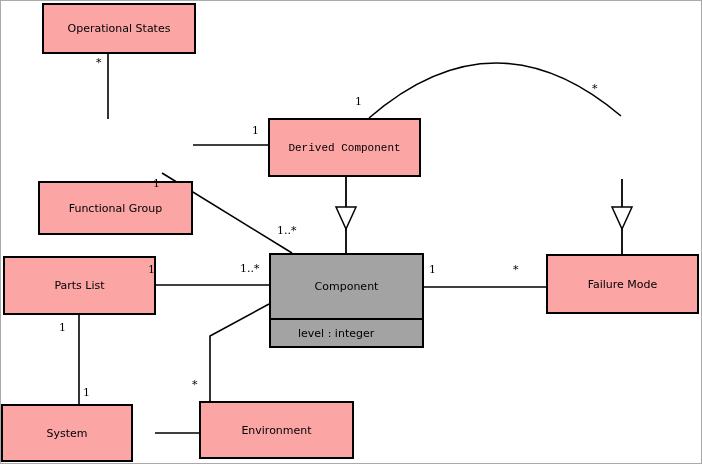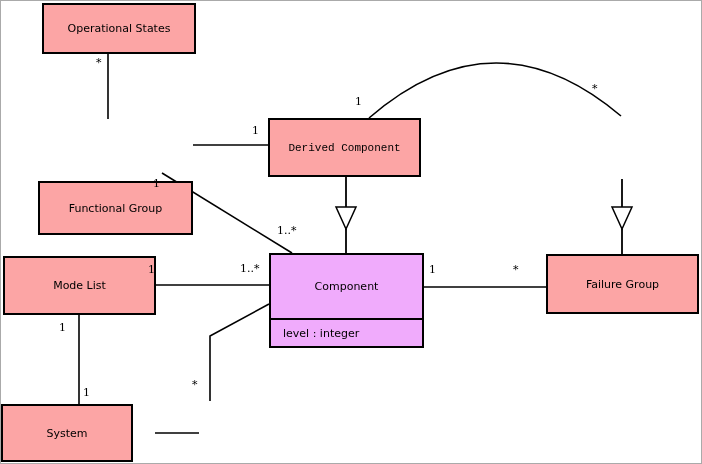--- a/index.html
+++ b/index.html
@@ -27,40 +27,40 @@
     align-items: center;
     justify-content: center;
     text-align: center;
     font: 11px "DejaVu Sans", sans-serif;
     color: #000000;
     z-index: 2;
   }
   .cls-compart {
     position: absolute;
     box-sizing: border-box;
-    background: #f0abfc;
+    background: #a3a3a3;
     border: 2px solid #000000;
     display: flex;
     flex-direction: column;
     font: 11px "DejaVu Sans", sans-serif;
     color: #000000;
     z-index: 2;
   }
   .cls-name {
     flex: 1;
     display: flex;
     align-items: center;
     justify-content: center;
   }
   .cls-attr {
     border-top: 2px solid #000000;
     height: 26px;
     display: flex;
     align-items: center;
-    padding-left: 12px;
+    padding-left: 27px;
   }
   .mult {
     position: absolute;
     font: 11px "DejaVu Serif", serif;
     line-height: 1;
     color: #000000;
     z-index: 3;
     white-space: nowrap;
   }
 </style>
@@ -105,36 +105,39 @@
   <div class="cls" style="left:37px; top:134px; width:155px; height:54px;margin-top:46px;">
     <span>Functional Group</span>
   </div>
 
   <div class="cls" style="left:267px; top:117px; width:153px; height:59px;font-family:Liberation Mono, monospace;">
     <span>Derived Component</span>
   </div>
 
 
   <div class="cls" style="left:2px; top:255px; width:153px; height:59px;">
-    <span>Mode List</span>
+    <span>Parts List</span>
   </div>
 
   <div class="cls-compart" style="left:268px; top:252px; width:155px; height:95px;">
     <div class="cls-name">Component</div>
     <div class="cls-attr">level : integer</div>
   </div>
 
   <div class="cls" style="left:545px; top:253px; width:153px; height:60px;">
-    <span>Failure Group</span>
+    <span>Failure Mode</span>
   </div>
 
   <div class="cls" style="left:0px; top:403px; width:132px; height:58px;">
     <span>System</span>
   </div>
 
+  <div class="cls" style="left:198px; top:400px; width:155px; height:58px;">
+    <span>Environment</span>
+  </div>
 
   <div class="mult" style="left:95px; top:56px;">*</div>
 
   <div class="mult" style="left:251px; top:124px;">1</div>
 
   <div class="mult" style="left:354px; top:95px;">1</div>
   <div class="mult" style="left:591px; top:82px;">*</div>
 
   <div class="mult" style="left:152px; top:177px;">1</div>
   <div class="mult" style="left:276px; top:224px;">1..*</div>

